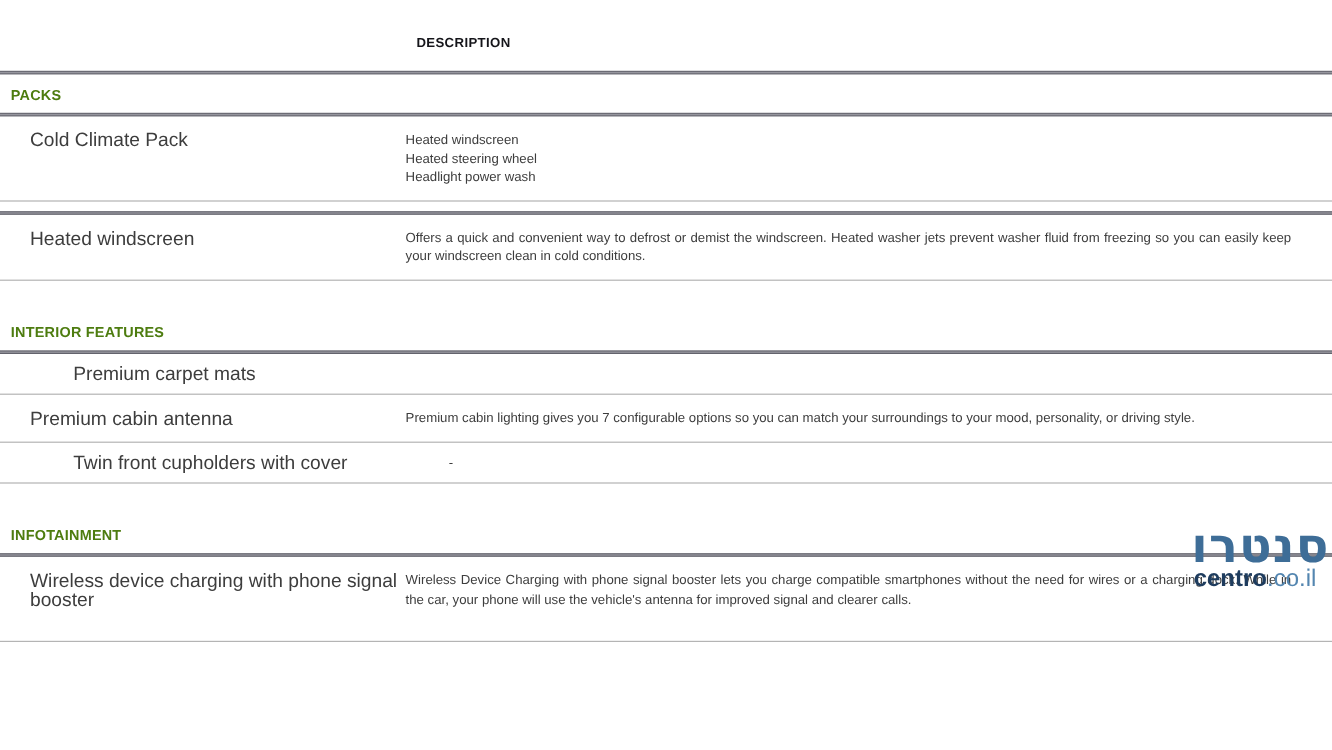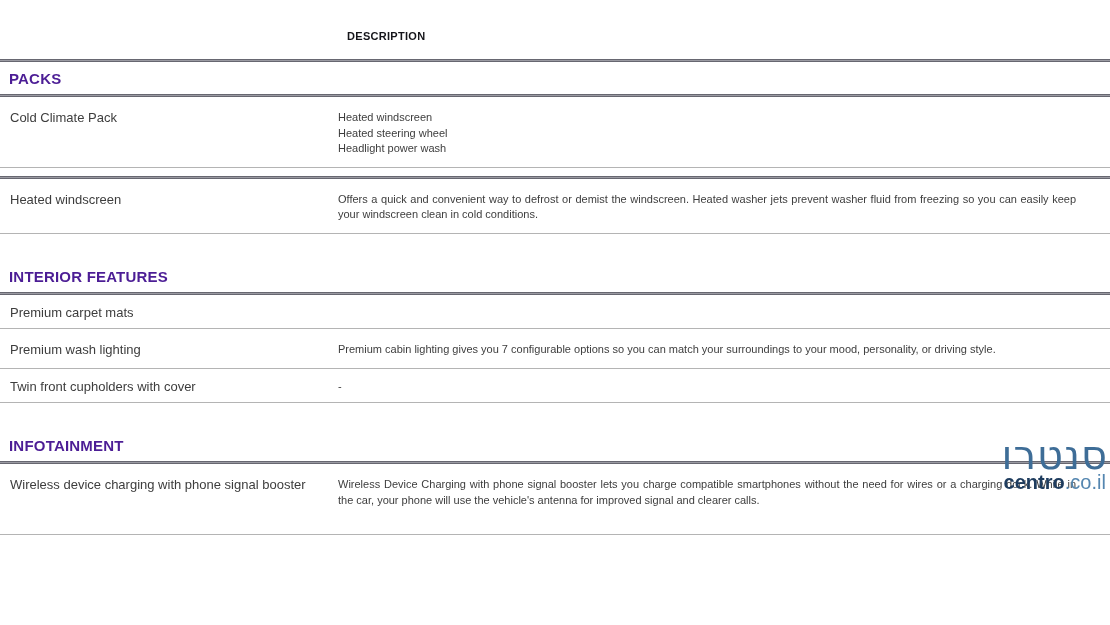--- a/index.html
+++ b/index.html
@@ -22,48 +22,48 @@
   .rule-thick {
     height: 3px; width: 1110px;
     background: linear-gradient(to bottom, #4e4e58, #9a9aa2, #4e4e58);
   }
   .rule-thick.after-header { margin-top: 15px; }
   .rule-thick.after-title { margin-top: 8px; }
   .rule-thin { height: 1px; width: 1110px; background: #b4b4b4; }
 
   
   .section-title {
-    font-size: 15px; font-weight: bold; color: #4c1d95; letter-spacing: 0.2px;
+    font-size: 12px; font-weight: bold; color: #4d7c0f; letter-spacing: 0.2px;
     line-height: 14px; padding-left: 9px;
   }
   .section-title.first { margin-top: 10px; }
   .section-title.spaced { margin-top: 36px; }
 
   
   .row { display: flex; padding: 13px 0 10px 0; }
-  .row.tight { padding: 10px 0 8px 0; }
+  .row.tight { padding: 10px 0 8px 0; margin-left: 36px; }
   .col1 {
-    width: 338px; padding-left: 10px; flex-shrink: 0;
-    font-size: 13px; color: #3d3d3d; line-height: 15.5px;
+    width: 338px; padding-left: 25px; flex-shrink: 0;
+    font-size: 16px; color: #3d3d3d; line-height: 15.5px;
   }
   .col2 {
     width: 738px; flex-shrink: 0;
     font-size: 11px; color: #3d3d3d; line-height: 15.5px;
     text-align: justify;
   }
   .col2 p.dl { min-height: 15.5px; }
 
   
   .watermark {
     position: absolute; right: 2px; bottom: 4px;
     text-align: right; pointer-events: none;
   }
   .wm-hebrew {
     font-family: "DejaVu Sans", sans-serif;
-    font-size: 40px; font-weight: normal; line-height: 40px;
+    font-size: 40px; font-weight: bold; line-height: 40px;
     direction: rtl; display: block;
     letter-spacing: 1px;
   }
   .wm-domain {
     display: block; text-align: left; padding-left: 2px;
     font-size: 20px; line-height: 18px; margin-top: -2px;
   }
   .wm-domain .bold-part { font-weight: bold; }
 </style>
 </head>
@@ -97,21 +97,21 @@
   </div>
   <div class="rule-thin"></div>
 
   <div class="section-title spaced">INTERIOR FEATURES</div>
   <div class="rule-thick after-title"></div>
   <div class="row tight">
     <div class="col1">Premium carpet mats</div>
   </div>
   <div class="rule-thin"></div>
   <div class="row">
-    <div class="col1">Premium wash lighting</div>
+    <div class="col1">Premium cabin antenna</div>
     <div class="col2">
       <p class="dl">Premium cabin lighting gives you 7 configurable options so you can match your surroundings to your mood, personality, or driving style.</p>
     </div>
   </div>
   <div class="rule-thin"></div>
   <div class="row tight">
     <div class="col1">Twin front cupholders with cover</div>
     <div class="col2">
       <p class="dl">-</p>
     </div>

